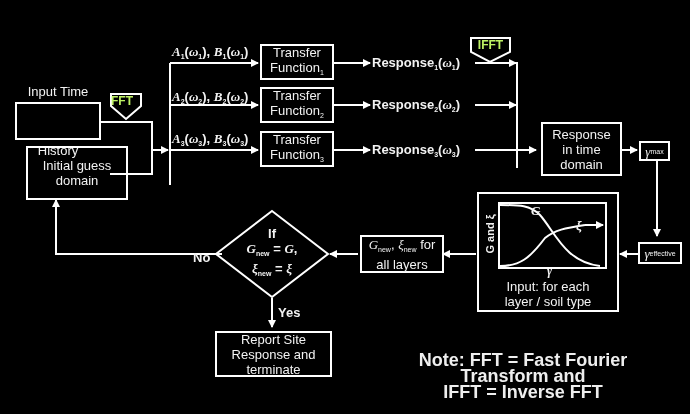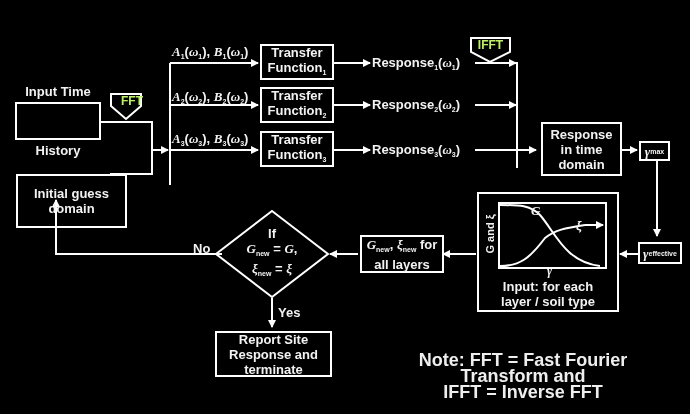--- a/index.html
+++ b/index.html
@@ -1,21 +1,21 @@
 <!DOCTYPE html>
 <html><head>
   <meta charset="utf-8">
   <style>
     html, body { margin: 0; padding: 0; background: #000; }
     body { width: 690px; height: 414px; position: relative; overflow: hidden;
            font-family: "Liberation Sans", sans-serif; color: #fff; }
     svg { position: absolute; left: 0; top: 0; }
     .box { position: absolute; border: 2px solid #fff; box-sizing: border-box;
            display: flex; flex-direction: column; align-items: center; justify-content: center;
-           text-align: left; font-weight: bold; font-size: 13px; line-height: 15px; color: #f2f2f2; }
+           text-align: left; font-weight: normal; font-size: 13px; line-height: 15px; color: #f2f2f2; }
     .lbl { position: absolute; font-weight: bold; font-size: 13px; color: #f2f2f2; white-space: nowrap; }
     .it { font-style: italic; font-family: "Liberation Serif", serif; }
     sub { font-size: 7px; vertical-align: -3px; }
     .tag { position: absolute; font-size: 12px; font-weight: bold; color: #bef264; text-align: center; }
     .note { position: absolute; font-size: 18px; font-weight: bold; color: #eee; text-align: center; line-height: 16px; }
   </style>
 </head>
 <body>
 
 <svg width="690" height="414">
@@ -65,23 +65,23 @@
     <path d="M500,205 C520,205 530,205 540,215 C555,232 565,262 600,266"></path>
     <path d="M500,266 C520,266 530,258 545,238 C555,230 565,228 585,225"></path>
     <path d="M585,225 H603" marker-end="url(#ah)"></path>
   </g>
 </svg>
 
 <div class="box" style="left:15px;top:102px;width:86px;height:38px;gap:44px;">
   <span>Input Time</span>
   <span>History</span>
 </div>
-<div class="tag" style="left:111px;top:94px;width:42px;">FFT</div>
+<div class="tag" style="left:101px;top:94px;width:42px;">FFT</div>
 
-<div class="box" style="left:16px;top:146px;width:111px;height:54px;margin-top:28px;">
+<div class="box" style="left:26px;top:146px;width:102px;height:54px;">
   <span>Initial guess</span>
   <span>domain</span>
 </div>
 
 <div class="lbl" style="left:172px;top:44px;">
   <span class="it">A</span><sub>1</sub>(<span class="it">ω</span><sub>1</sub>), <span class="it">B</span><sub>1</sub>(<span class="it">ω</span><sub>1</sub>)
 </div>
 <div class="lbl" style="left:172px;top:89px;">
   <span class="it">A</span><sub>2</sub>(<span class="it">ω</span><sub>2</sub>), <span class="it">B</span><sub>2</sub>(<span class="it">ω</span><sub>2</sub>)
 </div>
@@ -140,21 +140,21 @@
 <div class="box" style="left:360px;top:235px;width:84px;height:38px;">
   <span><span class="it">G</span><sub>new</sub>, <span class="it">ξ</span><sub>new</sub> <span>for</span></span>
   <span>all layers</span>
 </div>
 
 <div class="lbl" style="left:236px;top:226px;width:72px;text-align:center;line-height:15px;">
   <div>If</div>
   <div><span class="it">G</span><sub>new</sub> <span>=</span> <span class="it">G</span>,</div>
   <div><span class="it">ξ</span><sub>new</sub> <span>=</span> <span class="it">ξ</span></div>
 </div>
-<div class="lbl" style="left:193px;top:241px;">No</div>
+<div class="lbl" style="left:193px;top:250px;">No</div>
 <div class="lbl" style="left:278px;top:305px;">Yes</div>
 
 <div class="box" style="left:215px;top:331px;width:117px;height:46px;">
   <span>Report Site</span>
   <span>Response and</span>
   <span>terminate</span>
 </div>
 
 <div class="note" style="left:378px;top:352px;width:290px;">
   <div>Note: FFT = Fast Fourier Transform and</div>

